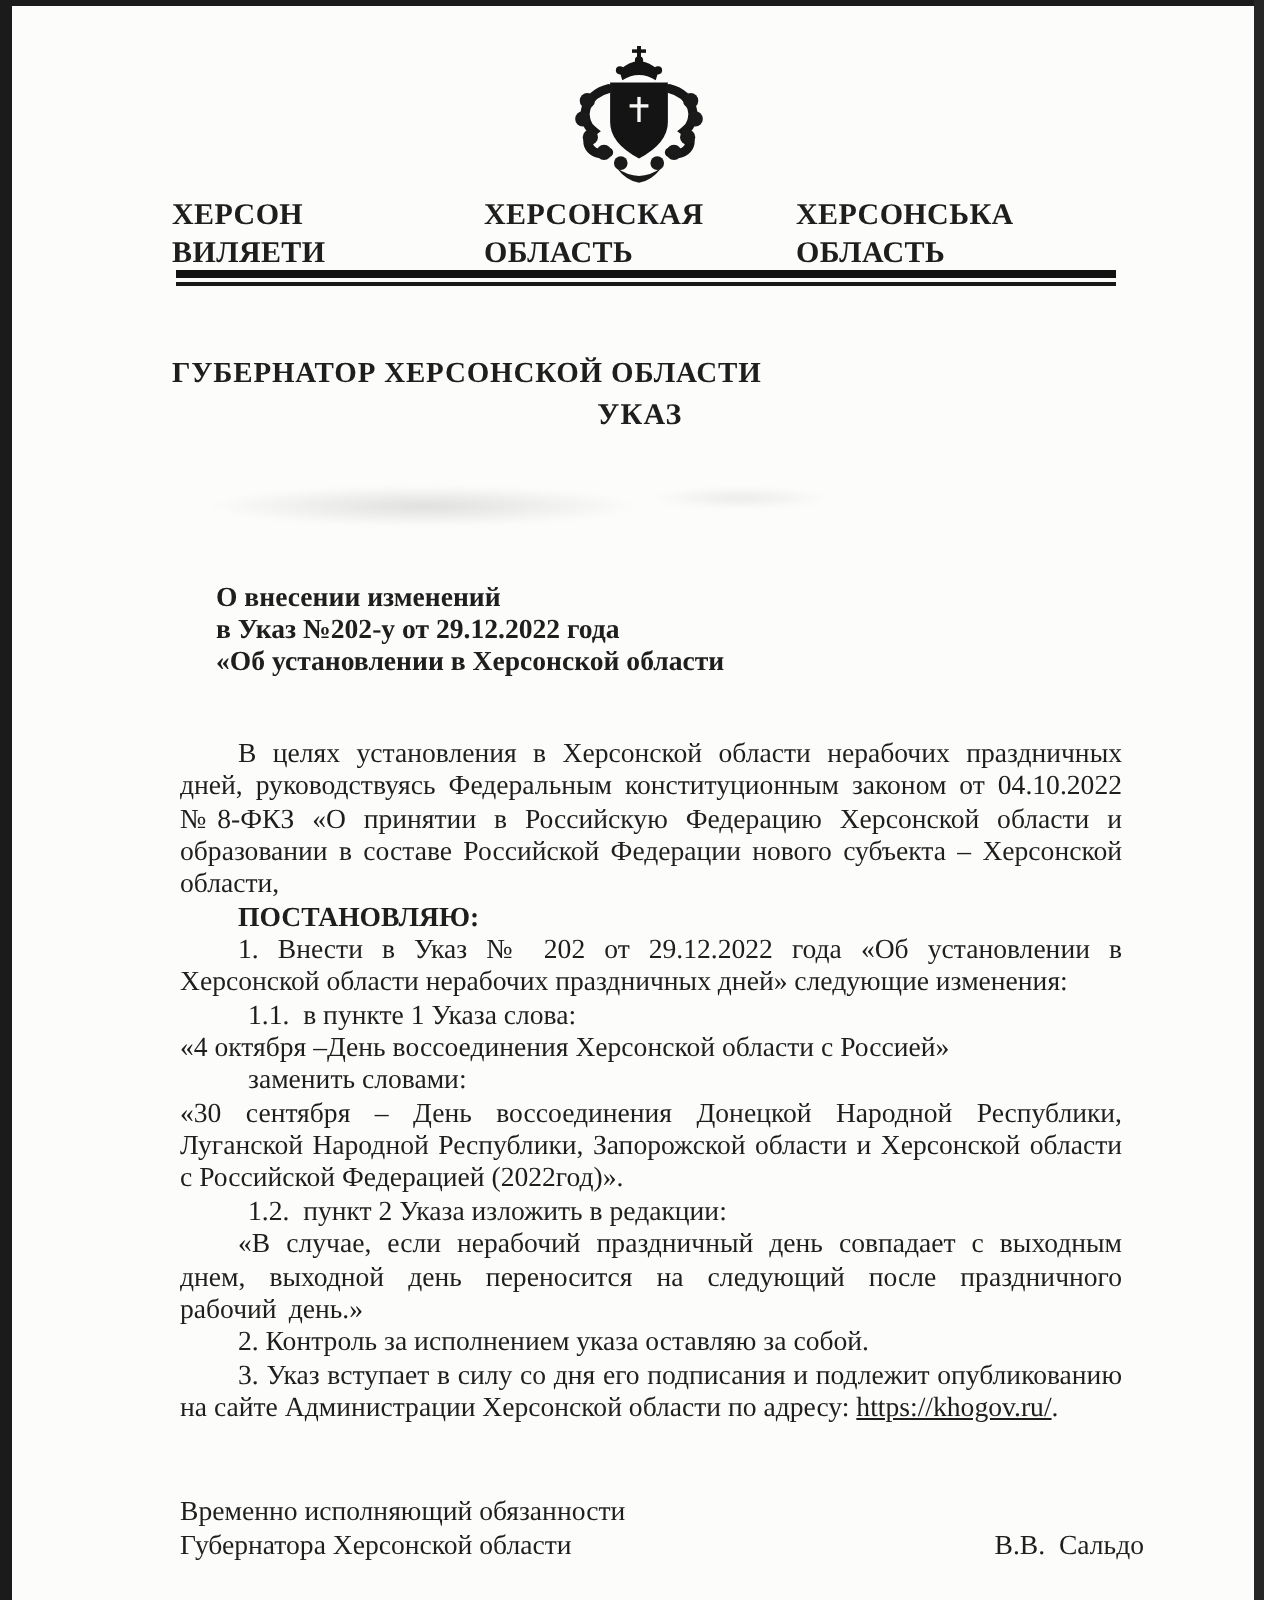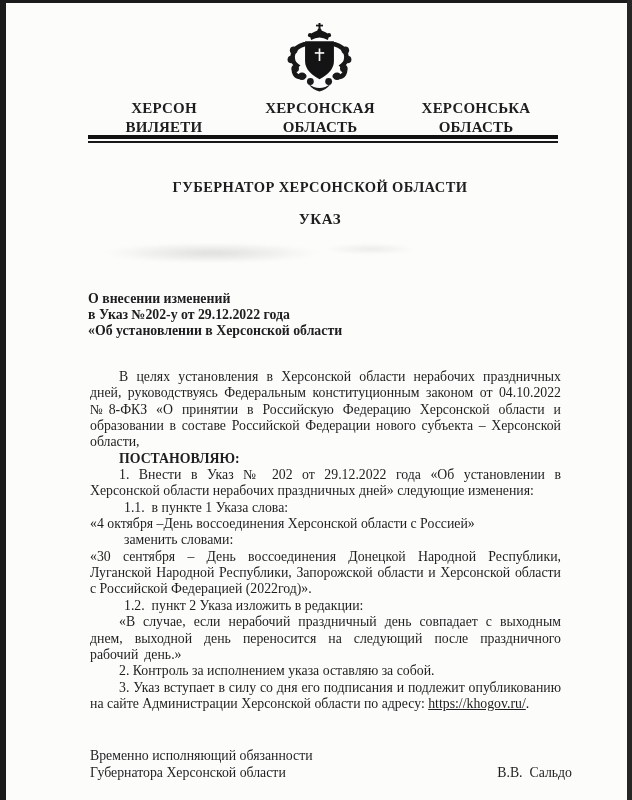--- a/index.html
+++ b/index.html
@@ -9,42 +9,42 @@
     font-family:"Liberation Serif","DejaVu Serif",serif;
   }
   .edge-left{position:absolute;left:0;top:0;bottom:0;width:6px;background:#1b1b1b;}
   .edge-right{position:absolute;right:0;top:0;bottom:0;width:5px;background:#262626;}
   .edge-top{position:absolute;left:0;top:0;right:0;height:3px;background:#1b1b1b;}
 
   .emblem{position:absolute;top:23px;left:281px;width:77px;height:76px;}
 
   .masthead{
     position:absolute;top:99px;left:86px;width:468px;display:flex;
-    text-align:center;font-weight:700;font-size:15px;line-height:19px;letter-spacing:.2px;
+    font-weight:700;font-size:15px;line-height:19px;letter-spacing:.2px;
   }
   .masthead .col{flex:1;}
 
   .divider{
     position:absolute;top:135px;left:88px;width:470px;height:8px;box-sizing:border-box;
     border-top:4px solid #121212;border-bottom:2px solid #181818;
   }
 
-  .authority{position:absolute;top:179px;left:86px;width:468px;text-align:center;
+  .authority{position:absolute;top:179px;left:86px;width:468px;
     font-weight:700;font-size:14.5px;letter-spacing:.4px;}
-  .doctype{position:absolute;top:211px;left:86px;width:468px;text-align:center;
+  .doctype{position:absolute;top:200px;left:86px;width:468px;text-align:center;
     font-weight:700;font-size:15px;letter-spacing:.6px;}
 
   .smudge1{position:absolute;top:239px;left:92px;width:300px;height:28px;
     background:radial-gradient(ellipse 50% 50% at 40% 50%, rgba(125,125,125,.22), rgba(125,125,125,0) 72%);
     filter:blur(1px);}
   .smudge2{position:absolute;top:241px;left:305px;width:130px;height:16px;
     background:radial-gradient(ellipse 50% 50% at 50% 50%, rgba(140,140,140,.14), rgba(140,140,140,0) 70%);
     filter:blur(1px);}
 
-  .subject{position:absolute;top:291px;left:88px;width:470px;
+  .subject{position:absolute;top:291px;left:108px;width:470px;
     font-weight:700;font-size:13.8px;line-height:16.1px;}
 
   .bodytext{position:absolute;top:369px;left:90px;width:471px;
     font-size:13.8px;line-height:16.35px;}
   .bodytext p{margin:0;}
   .jst{text-align:justify;}
   .ind{text-indent:29px;}
   .ind2{text-indent:34px;}
   .mb1{margin-bottom:12px;}
   .mb2{margin-bottom:14px;}

